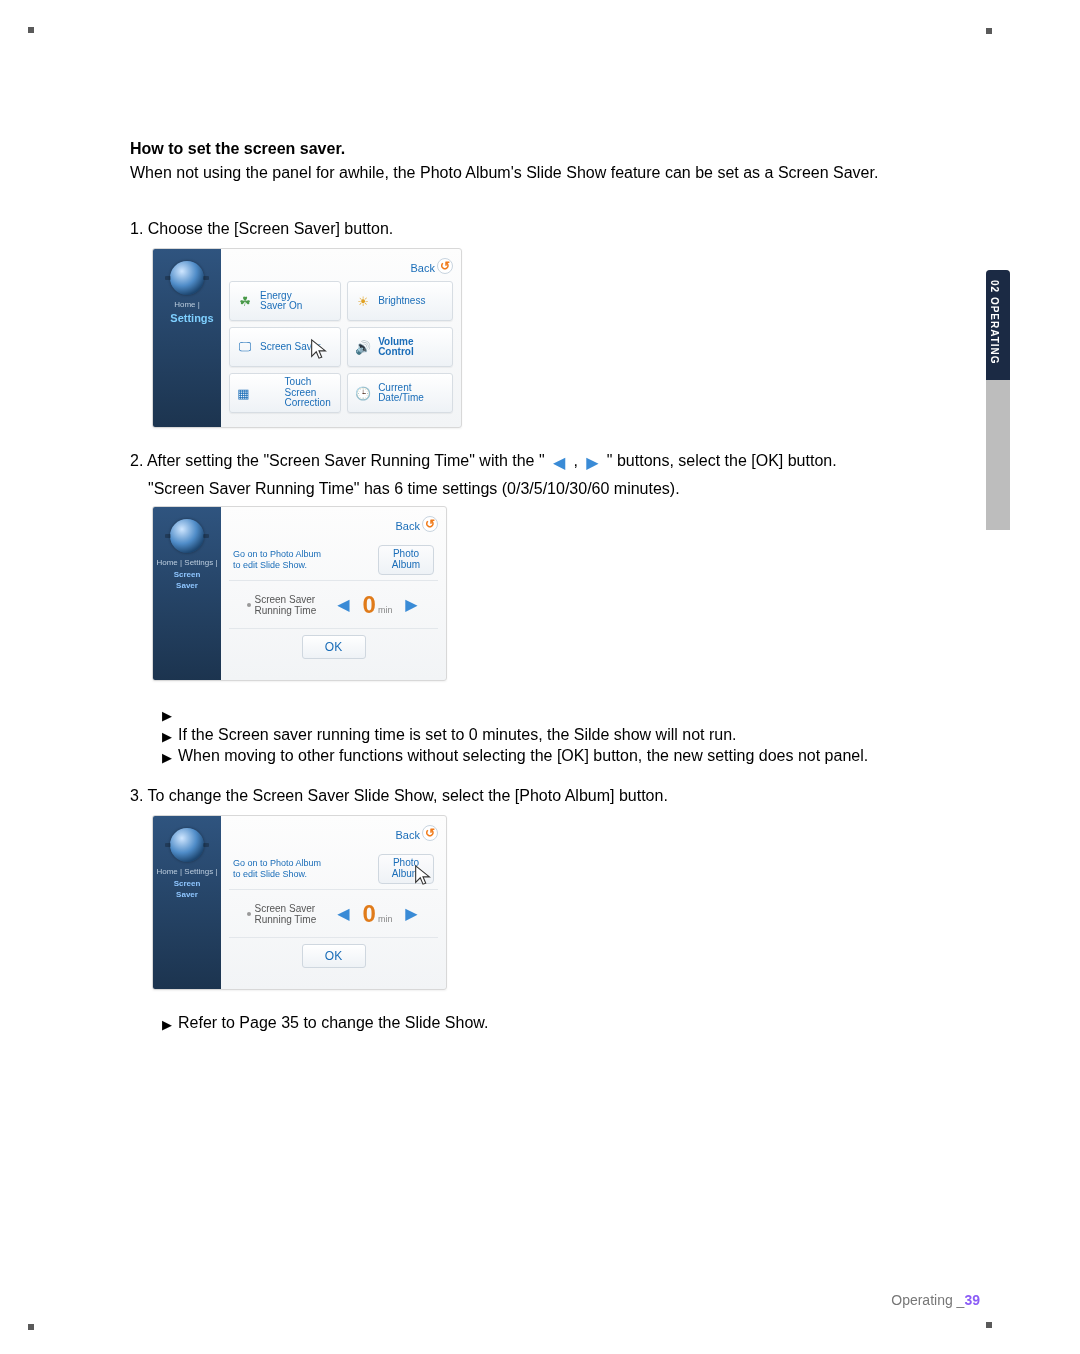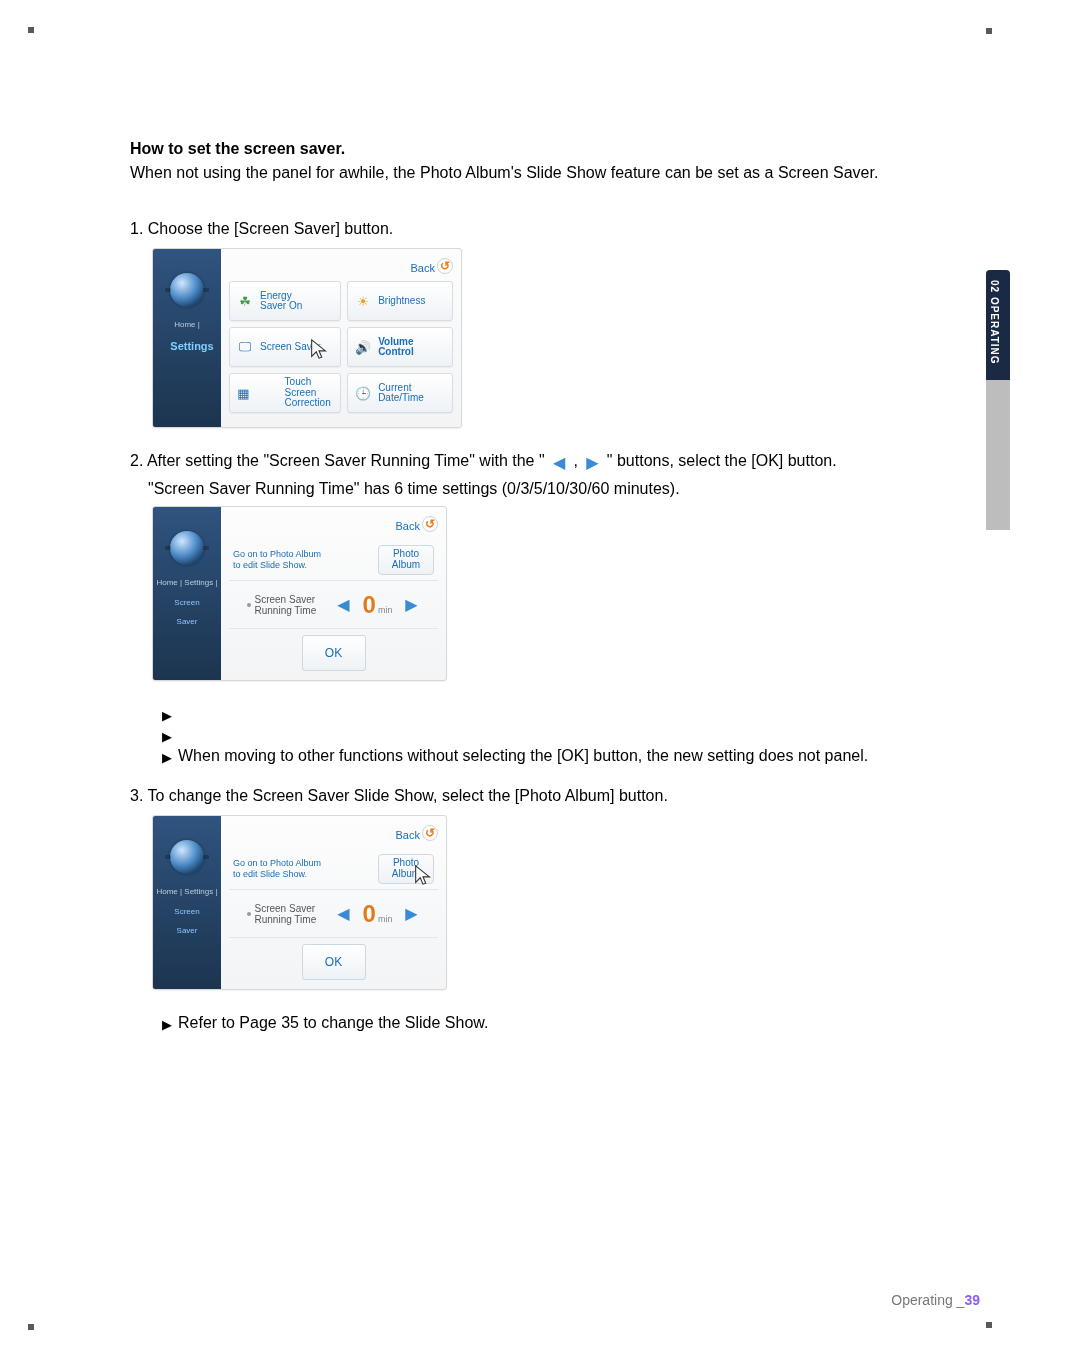--- a/index.html
+++ b/index.html
@@ -21,28 +21,28 @@
   .side-tab { position: absolute; right: 70px; top: 270px; width: 24px; height: 260px; background: #bdbdbd; border-top-left-radius: 4px; border-top-right-radius: 4px; }
   .side-tab .dark { position: absolute; top: 0; left: 0; width: 24px; height: 110px; background: #1b2a44; border-top-left-radius: 4px; border-top-right-radius: 4px; }
   .side-tab .label { position: absolute; top: 10px; left: 3px; writing-mode: vertical-rl; font-size: 10px; letter-spacing: 1px; color: #fff; font-weight: bold; }
   .footer { position: absolute; right: 100px; bottom: 46px; font-size: 14px; color: #777; }
   .footer .num { font-weight: bold; color: #8b5cf6; }
 
   
   .panel { display: flex; border: 1px solid #d8d8d8; border-radius: 3px; overflow: hidden; background: linear-gradient(#fdfdfd,#f2f4f6); box-shadow: 0 1px 2px rgba(0,0,0,0.06); }
   .panel-a { width: 310px; height: 180px; }
   .panel-b { width: 295px; height: 175px; }
-  .sidebar { width: 68px; background: linear-gradient(#2f547f,#1c344f); color: #fff; display: flex; flex-direction: column; align-items: center; padding-top: 24px; gap: 10px; }
+  .sidebar { width: 68px; background: linear-gradient(#2f547f,#1c344f); color: #fff; display: flex; flex-direction: column; align-items: center; padding-top: 12px; gap: 2px; }
   .knob { width: 34px; height: 34px; border-radius: 50%; background: radial-gradient(circle at 35% 30%, #cfe6ff 0, #4f8cc8 45%, #1d4670 75%); box-shadow: 0 0 3px rgba(0,0,0,0.4); position: relative; }
   .knob::before, .knob::after { content: ""; position: absolute; top: 50%; width: 6px; height: 4px; background: rgba(0,0,0,0.25); border-radius: 1px; transform: translateY(-50%); }
   .knob::before { left: -5px; }
   .knob::after { right: -5px; }
   .sb-label { font-size: 8px; color: #bcd; margin-top: 4px; line-height: 1.1; text-align: center; }
   .sb-highlight { color: #7fd0ff; font-weight: bold; font-size: 11px; margin-left: 10px; }
-  .sb-h2 { color: #8fc6ff; font-size: 8px; }
+  .sb-h2 { color: #8fc6ff; font-size: 8px; font-weight: bold; }
   .main { flex: 1; position: relative; padding: 6px 8px 8px 8px; }
   .backbar { display: flex; justify-content: flex-end; align-items: center; gap: 4px; height: 22px; margin-bottom: 4px; }
   .back-btn { display: flex; align-items: flex-end; gap: 2px; font-size: 11px; color: #1a6db8; }
   .back-circle { width: 16px; height: 16px; border-radius: 50%; background: #fff; border: 1px solid #c8d4df; display: flex; align-items: center; justify-content: center; color: #f07b1b; font-size: 12px; font-weight: bold; }
   .tile-grid { display: grid; grid-template-columns: 1fr 1fr; gap: 6px; }
   .tile { height: 40px; background: linear-gradient(#fff,#eef2f6); border: 1px solid #d7dde3; border-radius: 3px; display: flex; align-items: center; gap: 6px; padding: 0 6px; box-shadow: 0 1px 1px rgba(0,0,0,0.05); }
   .tile .ico { width: 18px; height: 18px; display: flex; align-items: center; justify-content: center; font-size: 13px; }
   .tile .t-label { font-size: 10px; line-height: 1.05; color: #1a6db8; }
   .cursor { position: absolute; width: 22px; height: 22px; color: #333; }
   .cursor svg { filter: drop-shadow(0 0 1px #fff); }
@@ -50,21 +50,21 @@
   .row-item .desc { flex: 1; font-size: 9px; color: #1a6db8; line-height: 1.15; }
   .pill { width: 56px; height: 30px; background: linear-gradient(#fcfcfd,#eef2f6); border: 1px solid #cfd7df; border-radius: 4px; display: flex; align-items: center; justify-content: center; font-size: 10px; color: #1a6db8; text-align: center; line-height: 1.05; }
   .time-row { display: flex; align-items: center; justify-content: center; gap: 2px; height: 48px; border-bottom: 1px solid #e3e7eb; }
   .time-label-box { width: 86px; font-size: 10px; color: #555; line-height: 1.1; display: flex; align-items: center; }
   .dot { width: 4px; height: 4px; background: #999; border-radius: 50%; margin-right: 4px; flex-shrink: 0; }
   .arrow-btn { width: 18px; height: 24px; display: flex; align-items: center; justify-content: center; color: #3a8bd6; font-size: 16px; }
   .time-val { width: 46px; text-align: center; display: flex; align-items: baseline; justify-content: center; gap: 2px; }
   .time-num { font-size: 24px; font-weight: bold; color: #e07b1a; }
   .time-unit { font-size: 9px; color: #888; }
   .ok-row { display: flex; justify-content: center; padding-top: 6px; }
-  .ok-btn { width: 64px; height: 36px; background: linear-gradient(#fff,#eef2f6); border: 1px solid #cfd7df; border-radius: 3px; color: #1a6db8; font-size: 12px; display: flex; align-items: center; justify-content: center; }
+  .ok-btn { width: 64px; height: 24px; background: linear-gradient(#fff,#eef2f6); border: 1px solid #cfd7df; border-radius: 3px; color: #1a6db8; font-size: 12px; display: flex; align-items: center; justify-content: center; }
   .inline-arrow { display: inline-flex; width: 20px; height: 14px; align-items: center; justify-content: center; color: #3a8bd6; vertical-align: -2px; }
   .ico-screen { color: #1a6db8; }
   .ico-sun { color: #e0a020; }
   .ico-vol { color: #3a8bd6; }
   .ico-green { color: #4a9a4a; }
   .ico-touch { color: #1a6db8; }
   .ico-clock { color: #d06a3a; }
 </style>
 </head>
 <body>
@@ -188,20 +188,21 @@
       </div>
     </div>
   </div>
 
   <div class="bullets">
     <div class="row">
         <span class="arrow-glyph">▶</span>
       </div>
     <div class="row">
         <span class="arrow-glyph">▶</span>
+        <span>If the Screen saver running time is set to 0 minutes, the Silde show will not run.</span>
       </div>
     <div class="row">
         <span class="arrow-glyph">▶</span>
         <span>When moving to other functions without selecting the [OK] button, the new setting does not panel.</span>
       </div>
   </div>
 
   <p class="step" style="margin-top:22px;">3. To change the Screen Saver Slide Show, select the [Photo Album] button.</p>
 
   <div class="screenshot-wrap">

